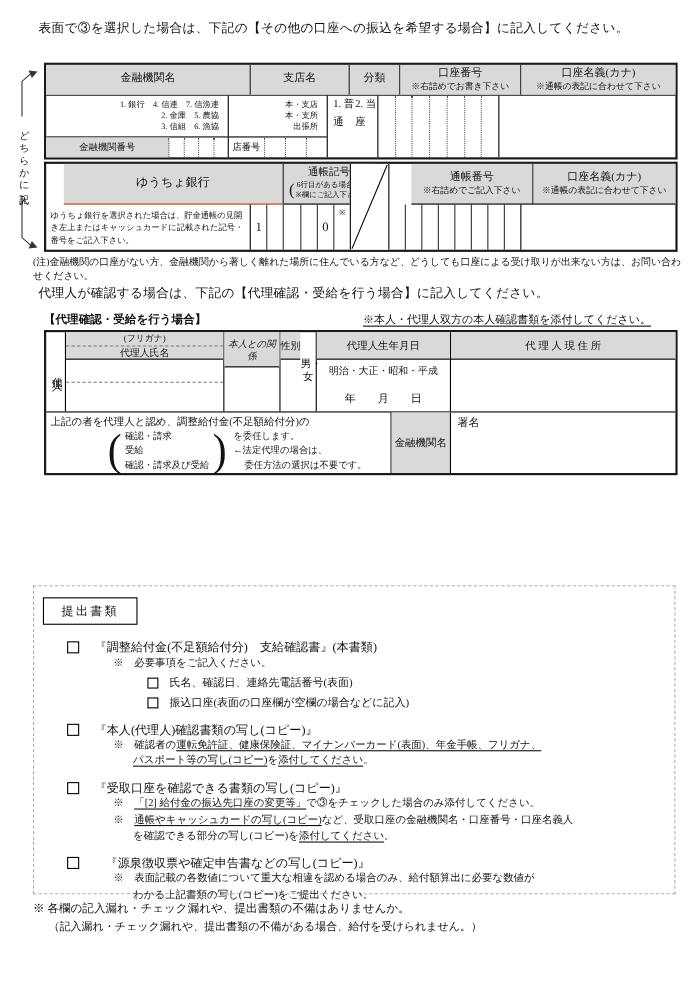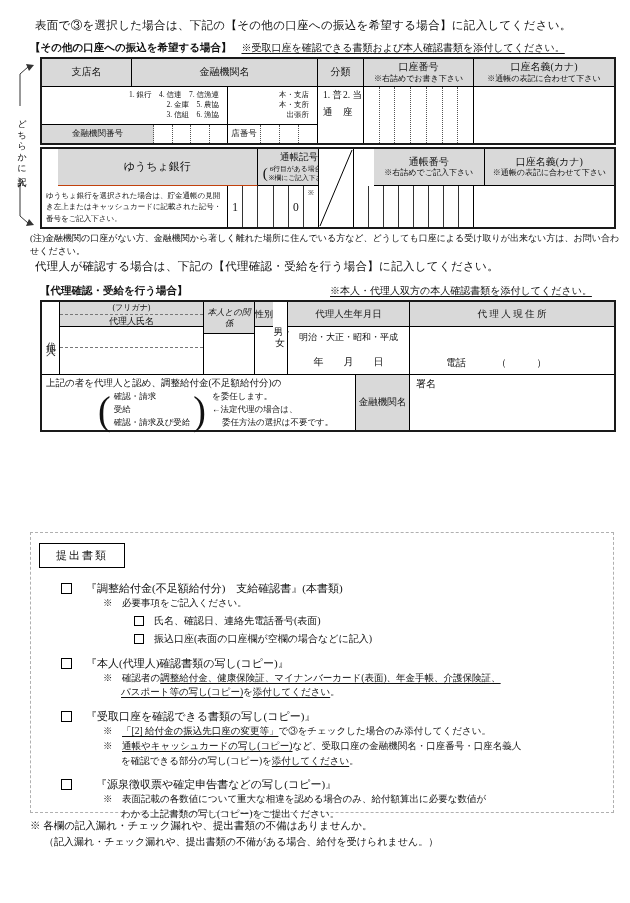--- a/index.html
+++ b/index.html
@@ -78,54 +78,50 @@
   .finnote1 { font-size:10.5px; }
   .finnote2 { font-size:10px; }
 </style>
 </head>
 <body>
 
 <div class="page">
 
   <div class="abs instr" style="left:35px; top:18px;">表面で③を選択した場合は、下記の【その他の口座への振込を希望する場合】に記入してください。</div>
 
-  <div class="abs secline" style="left:30px; top:41px;">
-    <span class="sectitle">【その他の口座への振込を希望する場合】</span>
-    <span class="secnote u">※受取口座を確認できる書類および本人確認書類を添付してください。</span>
-  </div>
 
   <svg class="abs" style="left:0; top:58px;" width="36" height="170" viewBox="0 0 36 170">
     <polyline points="28,9 20,16 20,158 28,165" fill="none" stroke="#333" stroke-width="1"></polyline>
     <polygon points="34,7 26,6 29,13" fill="#333"></polygon>
     <polygon points="34,167 29,161 26,168" fill="#333"></polygon>
   </svg>
   <div class="abs side-text" style="left:13px; top:106px; width:15px; height:72px;">どちらかに記入</div>
 
   <div class="tbl" style="top:57px;">
     <div class="row" style="height:28px; border-bottom:1px solid #000;">
+      <div class="cell hcell" style="width:186px;">
+        <span class="hmain">金融機関名</span>
+      </div>
       <div class="cell hcell" style="width:90px;">
         <span class="hmain">支店名</span>
-      </div>
-      <div class="cell hcell" style="width:186px;">
-        <span class="hmain">金融機関名</span>
       </div>
       <div class="cell hcell" style="width:46px;">
         <span class="hmain">分類</span>
       </div>
       <div class="cell hcell" style="width:110px;">
         <span class="hmain">口座番号</span>
         <span class="hnote">※右詰めでお書き下さい</span>
       </div>
       <div class="cell hcell" style="width:140px;">
         <span class="hmain">口座名義(カナ)</span>
         <span class="hnote">※通帳の表記に合わせて下さい</span>
       </div>
     </div>
     <div class="row" style="height:56px;">
-      <div class="cell" style="width:186px; display:flex; flex-direction:column;">
+      <div class="cell" style="width:166px; display:flex; flex-direction:column;">
         <div class="codes" style="flex:1;">
           <div>1. 銀行　4. 信連　7. 信漁連</div>
           <div>2. 金庫　5. 農協</div>
           <div>3. 信組　6. 漁協</div>
         </div>
         <div class="numrow">
           <div class="numlabel gray" style="width:112px; border-right:1px dotted #555;">金融機関番号</div>
           <div class="slot first"></div>
           <div class="slot"></div>
           <div class="slot"></div>
@@ -258,26 +254,20 @@
       </div>
       <div class="cell" style="width:122px; display:flex; flex-direction:column;">
         <div class="gray" style="height:25px; border-bottom:1px solid #000; display:flex; align-items:center; justify-content:center; font-size:9.5px;">代理人生年月日</div>
         <div style="flex:1; text-align:center;">
           <div style="font-size:9px; margin-top:4px;">明治・大正・昭和・平成</div>
           <div style="font-size:10px; margin-top:11px;">年　　月　　日</div>
         </div>
       </div>
       <div class="cell" style="width:204px; display:flex; flex-direction:column;">
         <div class="gray" style="height:25px; border-bottom:1px solid #000; display:flex; align-items:center; justify-content:center; font-size:9.5px;">代 理 人 現 住 所</div>
-        <div style="flex:1; display:flex; flex-direction:column; justify-content:flex-end;">
-          <div style="font-size:10px; padding:0 0 4px 36px;">
-            <span>電話</span>
-            <span style="margin-left:28px;">（　　　）</span>
-          </div>
-        </div>
       </div>
     </div>
     <div class="pbot" style="height:56px;">
       <div class="cell" style="width:314px;">
         <div style="font-size:9.5px; padding:2px 0 0 4px;">上記の者を代理人と認め、調整給付金(不足額給付分)の</div>
         <div class="deleg-body">
           <span class="bigparen">(</span>
           <div class="opts">
             <div>確認・請求</div>
             <div>受給</div>
@@ -313,21 +303,21 @@
     <div class="subitem" style="margin-top:4px;">
       <span class="cb small"></span>
       <span>振込口座(表面の口座欄が空欄の場合などに記入)</span>
     </div>
 
     <div class="item" style="margin-top:10px;">
       <span class="cb"></span>
       <span>『本人(代理人)確認書類の写し(コピー)』</span>
     </div>
     <div class="note">
-      <span>※　確認者の</span><span class="u">調整給付金、健康保険証、マイナンバーカード(表面)、年金手帳、介護保険証、</span><br>
+      <span>※　確認者の</span><span class="u">運転免許証、健康保険証、マイナンバーカード(表面)、年金手帳、フリガナ、</span><br>
       <span style="display:inline-block; width:18px;"></span><span class="u">パスポート等の写し(コピー)</span><span>を</span><span class="u">添付してください</span><span>。</span>
     </div>
 
     <div class="item" style="margin-top:9px;">
       <span class="cb"></span>
       <span>『受取口座を確認できる書類の写し(コピー)』</span>
     </div>
     <div class="note">
       <span>※　</span><span class="u">「[2] 給付金の振込先口座の変更等」</span><span>で③をチェックした場合のみ添付してください。</span>
     </div>

